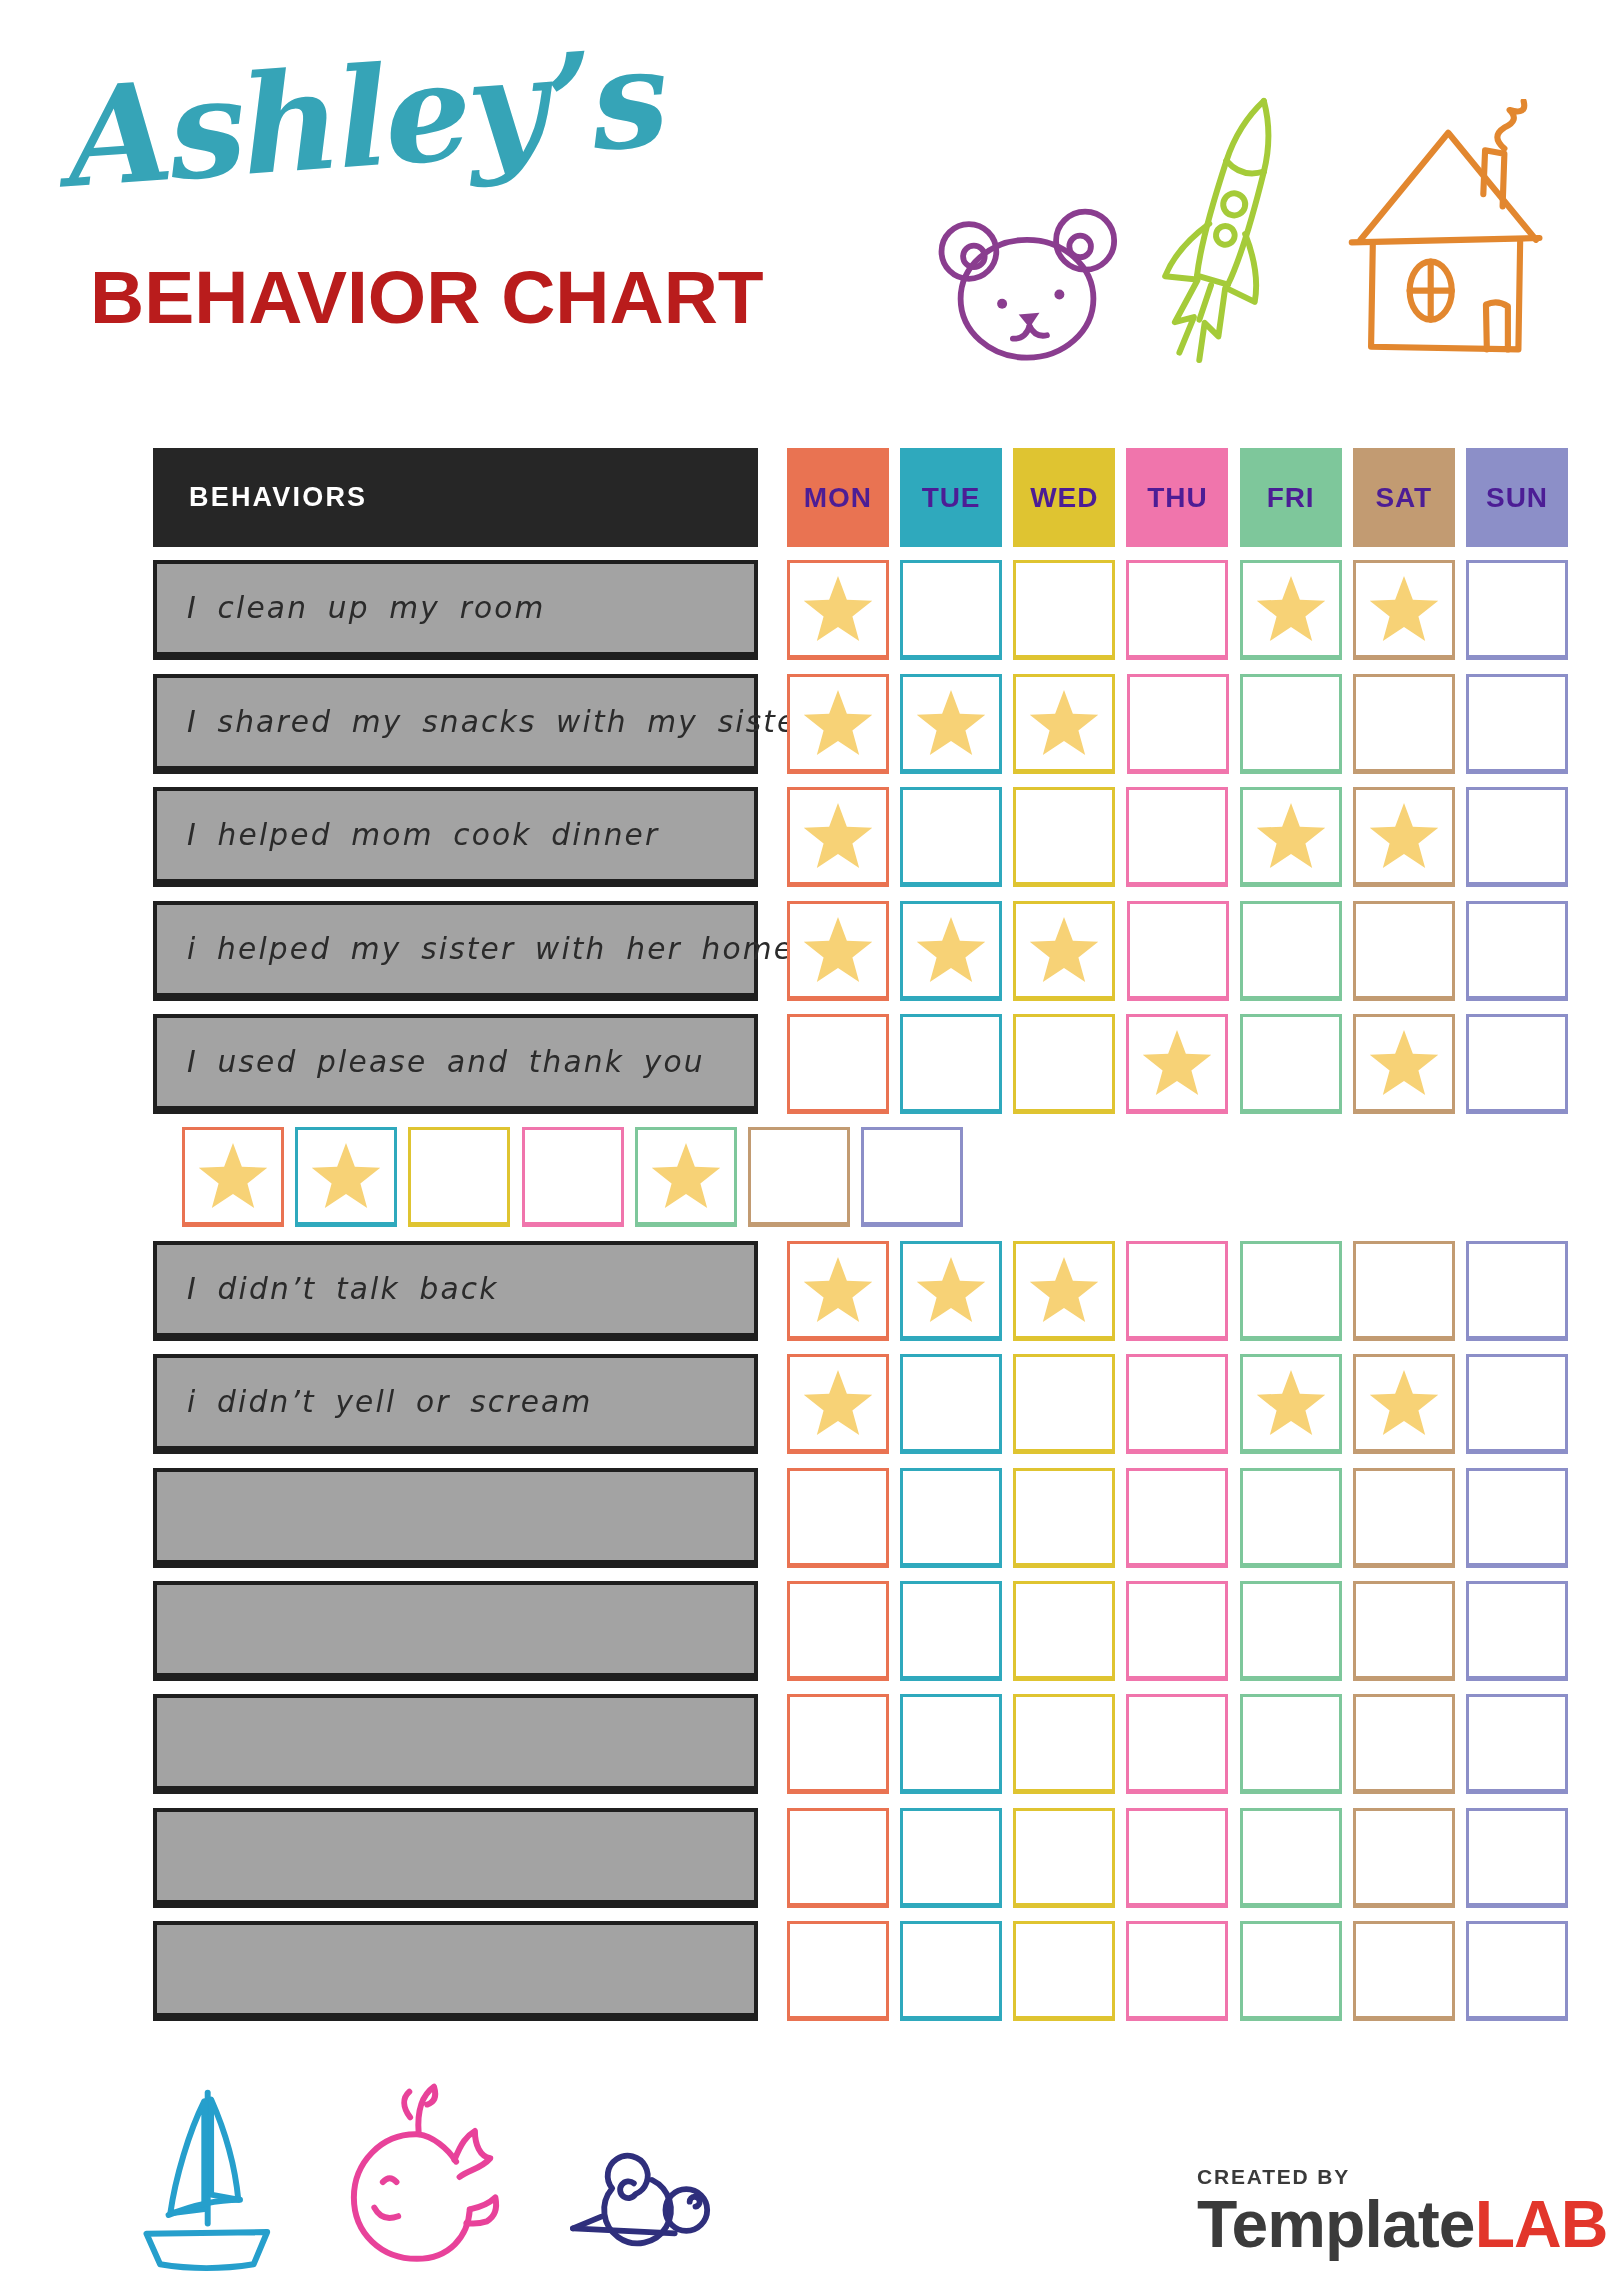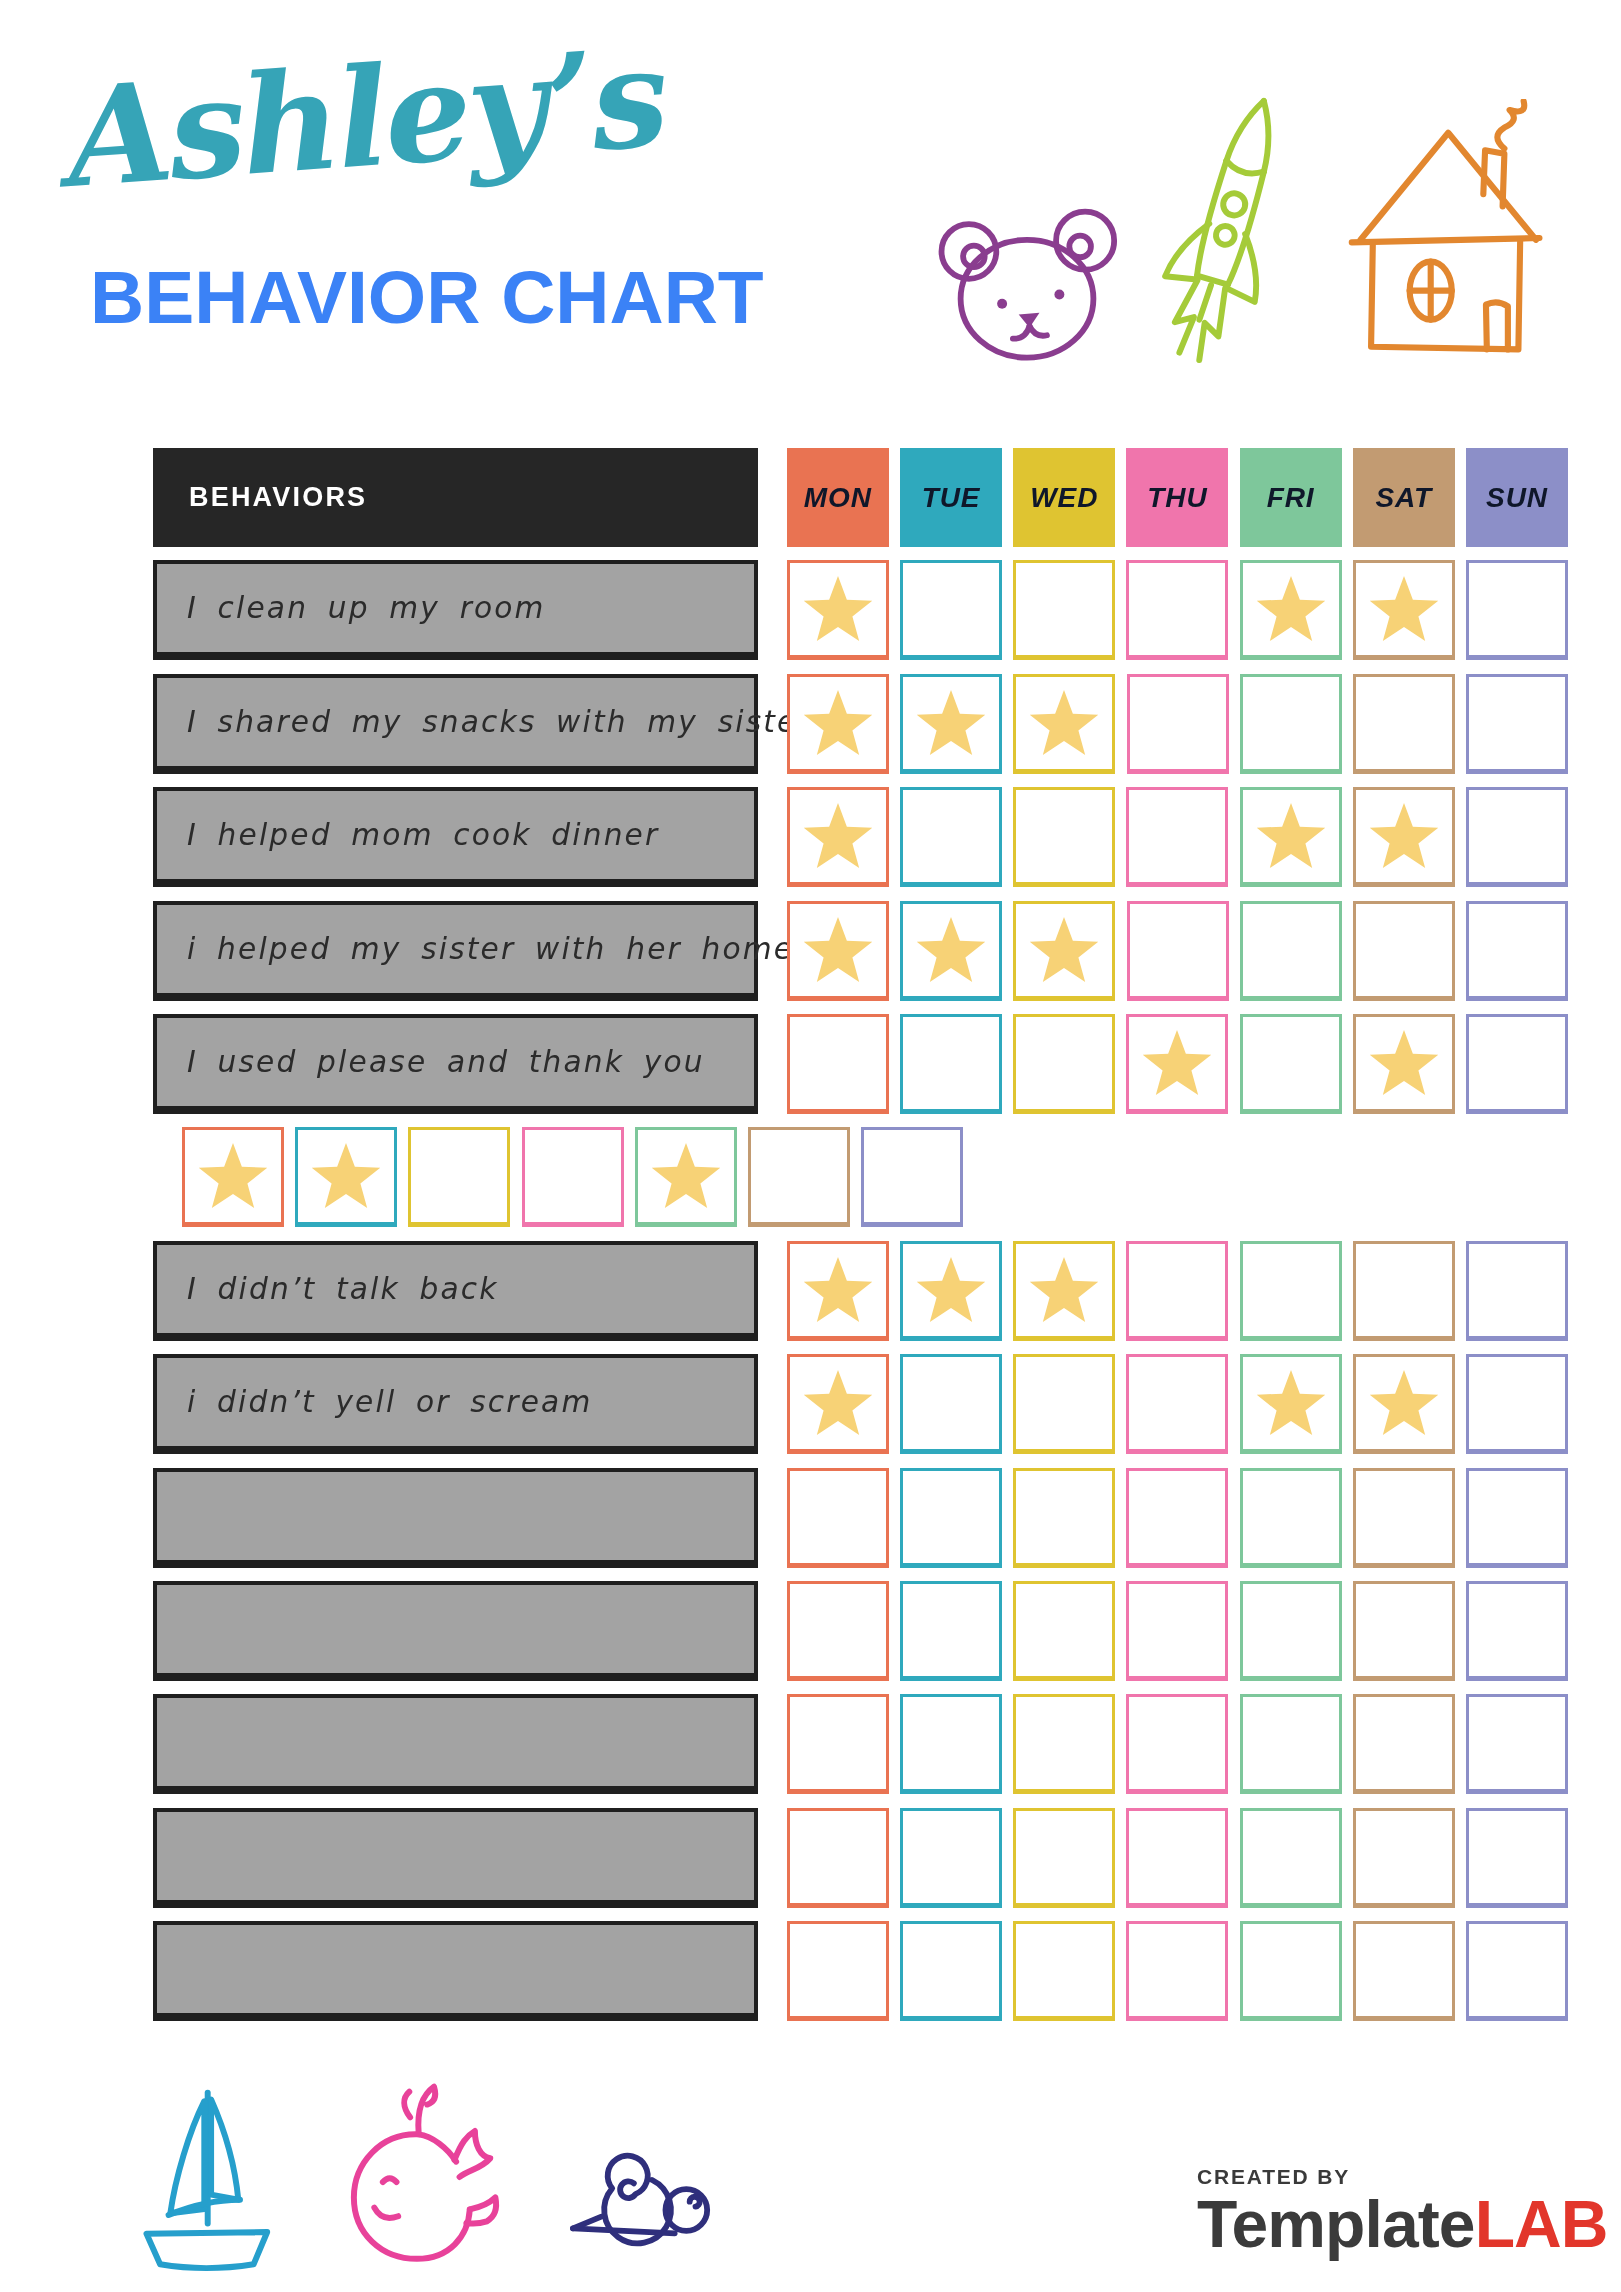--- a/index.html
+++ b/index.html
@@ -19,21 +19,21 @@
   .doodle .fillpart{fill:var(--stroke);stroke:none;}
 
   
   .chart-table{position:absolute;left:107px;top:448px;width:1415px;padding-left:46px;}
   .chart-header-row,.chart-row{display:flex;align-items:stretch;}
   .behaviors-header-cell{width:605px;height:99px;box-sizing:border-box;display:flex;
      align-items:center;padding-left:36px;color:#fff;font-size:27px;font-weight:bold;
      letter-spacing:2.2px;}
   .days-wrap{display:flex;margin-left:29px;gap:11.2px;}
   .day-header{width:102px;height:99px;display:flex;align-items:center;justify-content:center;
-     color:#0f172a;font-size:28px;font-weight:bold;letter-spacing:0.9px;font-style:italic;}
+     color:#4c1d95;font-size:28px;font-weight:bold;letter-spacing:0.9px;}
   .chart-row{margin-top:13.4px;}
   .behavior-cell{width:605px;height:100px;box-sizing:border-box;background:#a3a3a3;
      border:4.5px solid #1f1f1f;border-bottom-width:8px;display:flex;align-items:center;
      padding-left:30px;}
   .behavior-label{font-family:"DejaVu Sans", sans-serif;font-style:italic;font-size:29.6px;
      color:#2b2b2b;letter-spacing:2.2px;word-spacing:8px;white-space:nowrap;}
   .day-cell{width:102px;height:100px;box-sizing:border-box;background:#fff;
      border:3.6px solid #ccc;border-bottom-width:5.4px;display:flex;align-items:center;
      justify-content:center;}
   .star{width:72px;height:72px;display:block;}
@@ -43,21 +43,21 @@
   .brand{position:absolute;left:1197px;top:2166px;line-height:1;}
   .credit-label{font-size:21px;font-weight:bold;letter-spacing:1.8px;color:#3a3a3a;display:block;}
   .brand-line{font-size:66px;font-weight:bold;letter-spacing:-0.9px;margin-top:3.6px;display:block;}
 </style>
 </head>
 <body>
 
 <div id="page">
 
   <div class="owner-name" style="color: rgb(54, 164, 183);">Ashley’s</div>
-  <div class="page-title" style="color: #3b82f6;">BEHAVIOR CHART</div>
+  <div class="page-title" style="color: #b91c1c;">BEHAVIOR CHART</div>
 
   <svg class="doodle" style="left: 922px; top: 195px; --stroke: #8A3D8F;" width="215" height="166" viewBox="0 0 250 200">
     <circle cx="52" cy="68" r="33"></circle>
       <circle cx="58" cy="74" r="13"></circle>
     <circle cx="192" cy="55" r="35"></circle>
       <circle cx="186" cy="62" r="13"></circle>
     <ellipse cx="122" cy="125" rx="80" ry="71"></ellipse>
     <circle class="fillpart" cx="92" cy="131" r="6"></circle>
     <circle class="fillpart" cx="161" cy="120" r="6"></circle>
     <path class="fillpart" d="M112,144 L137,142 L125,160 Z"></path>

